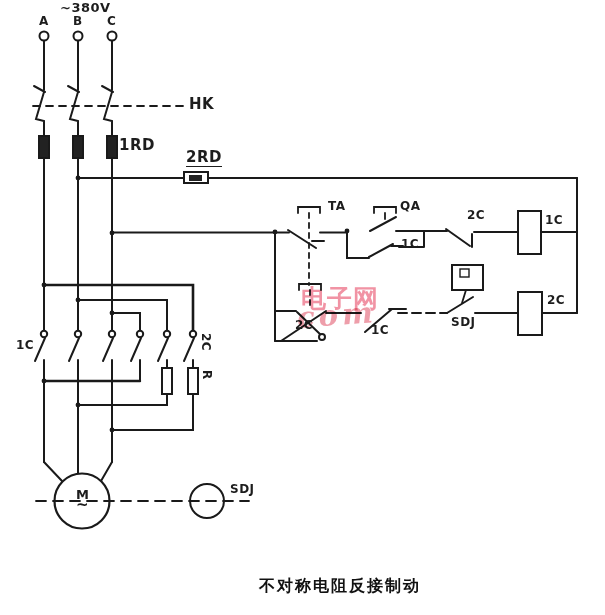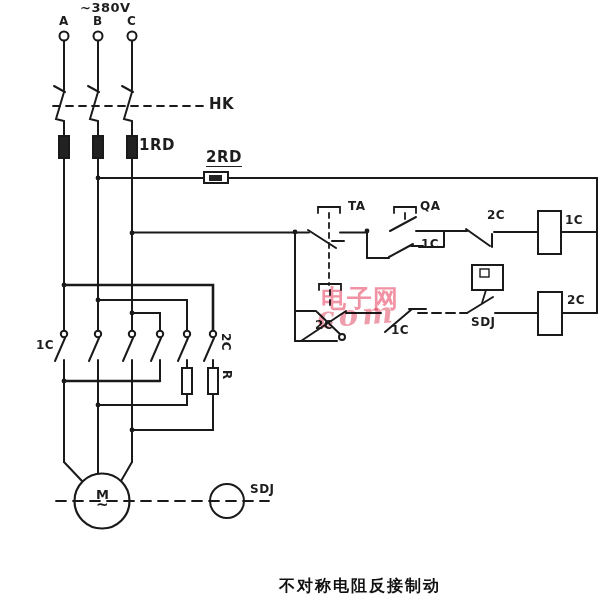--- a/index.html
+++ b/index.html
@@ -1,21 +1,21 @@
 <!DOCTYPE html>
 <html><head>
 <meta charset="utf-8">
 <style>
   html,body{margin:0;padding:0;}
   body{
     width:605px;height:615px;position:relative;background:#ffffff;
     font-family:"DejaVu Sans","Liberation Sans",sans-serif;
     color:#1a1a1a;overflow:hidden;
   }
-  #stage{position:absolute;left:0;top:0;width:569px;height:615px;margin-left:20px;}
+  #stage{position:absolute;left:0;top:0;width:569px;height:615px;}
   svg{position:absolute;left:0;top:0;}
   .lbl{
     position:absolute;font-size:12px;font-weight:bold;color:#1d1d1d;
     white-space:nowrap;line-height:1;letter-spacing:0.5px;
   }
   .sm{font-size:15px;}
   .rot{transform:rotate(90deg);transform-origin:0 0;}
   .underl{border-bottom:1.5px solid #1d1d1d;padding-bottom:1px;}
   .caption{
     position:absolute;left:150px;top:576px;width:380px;text-align:center;

